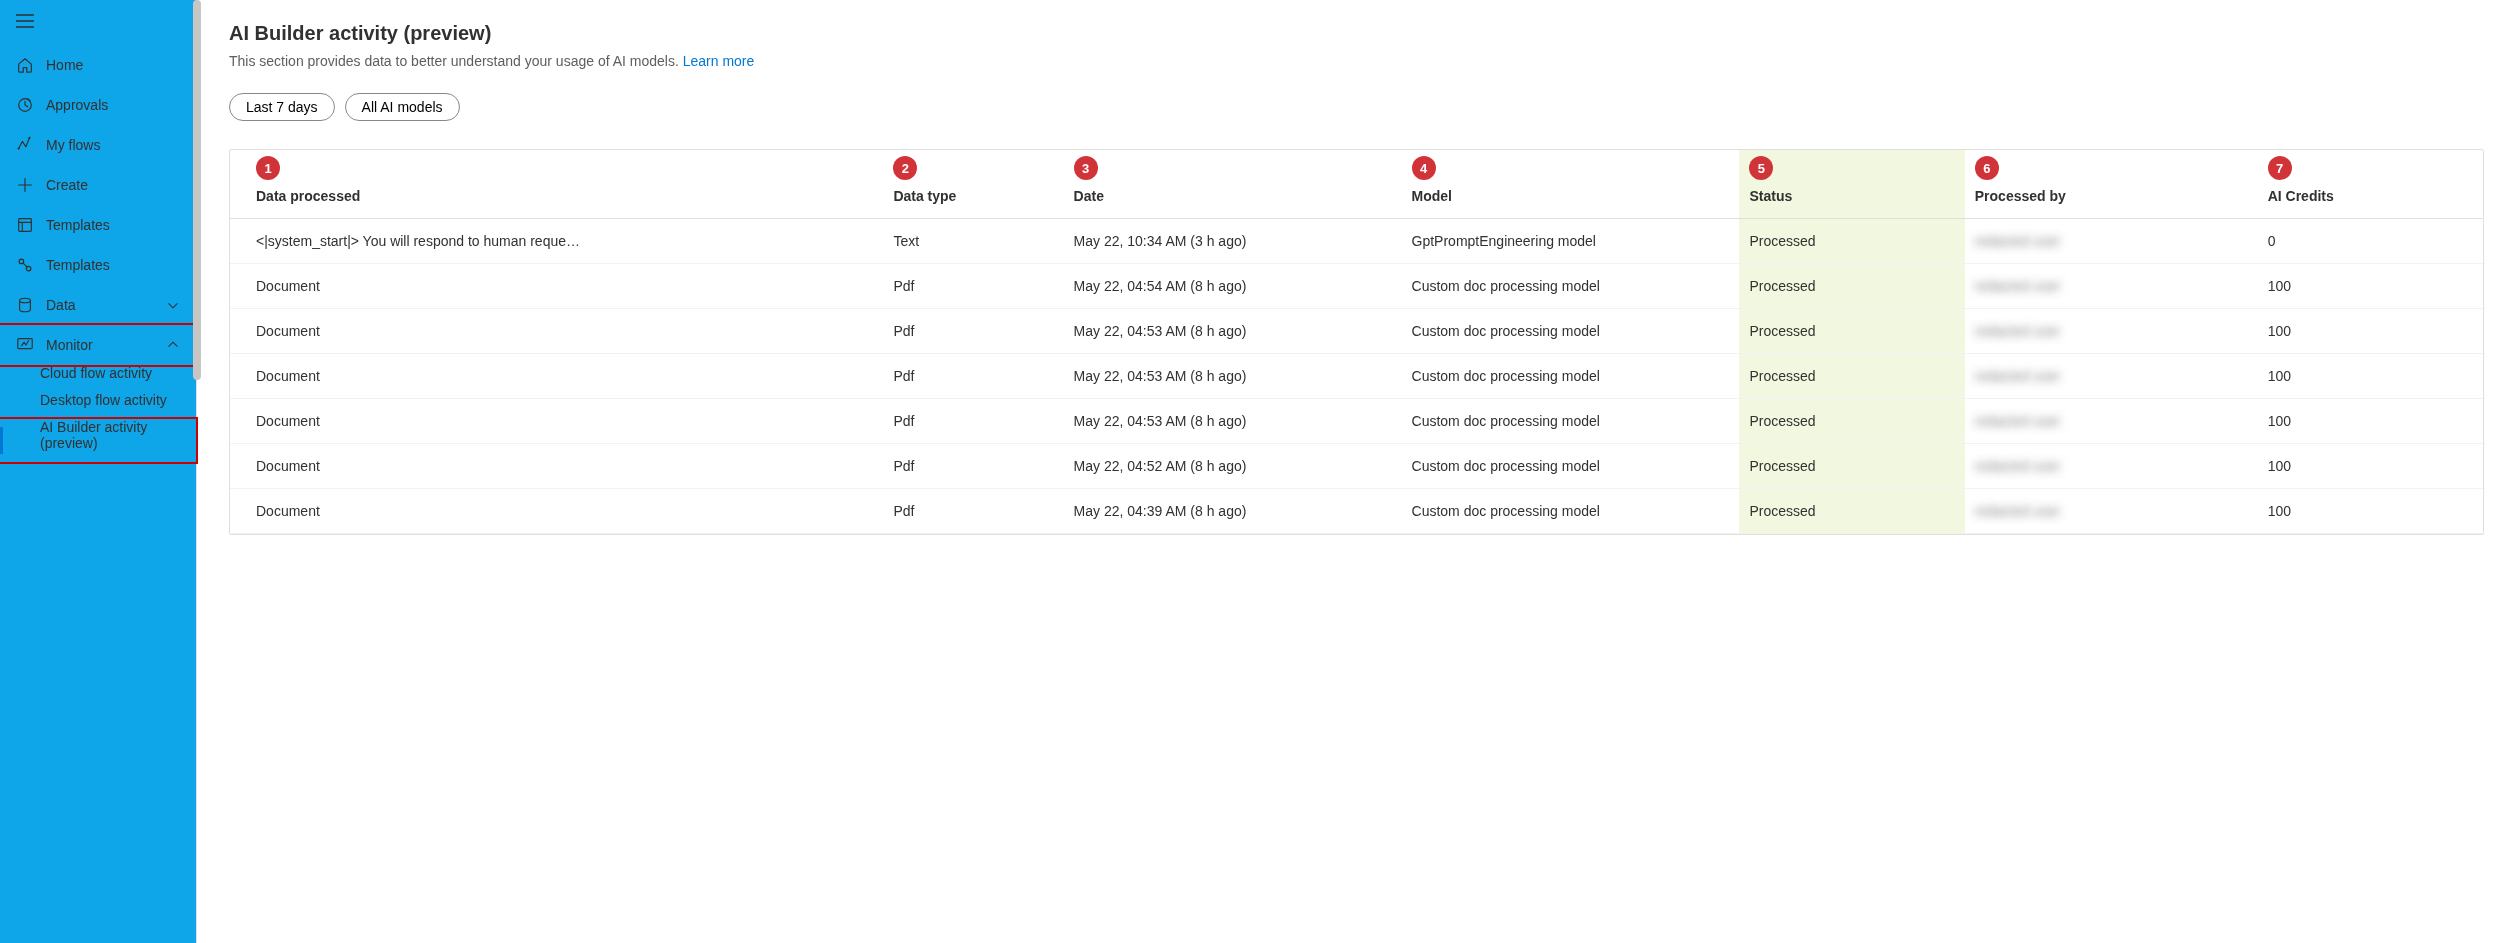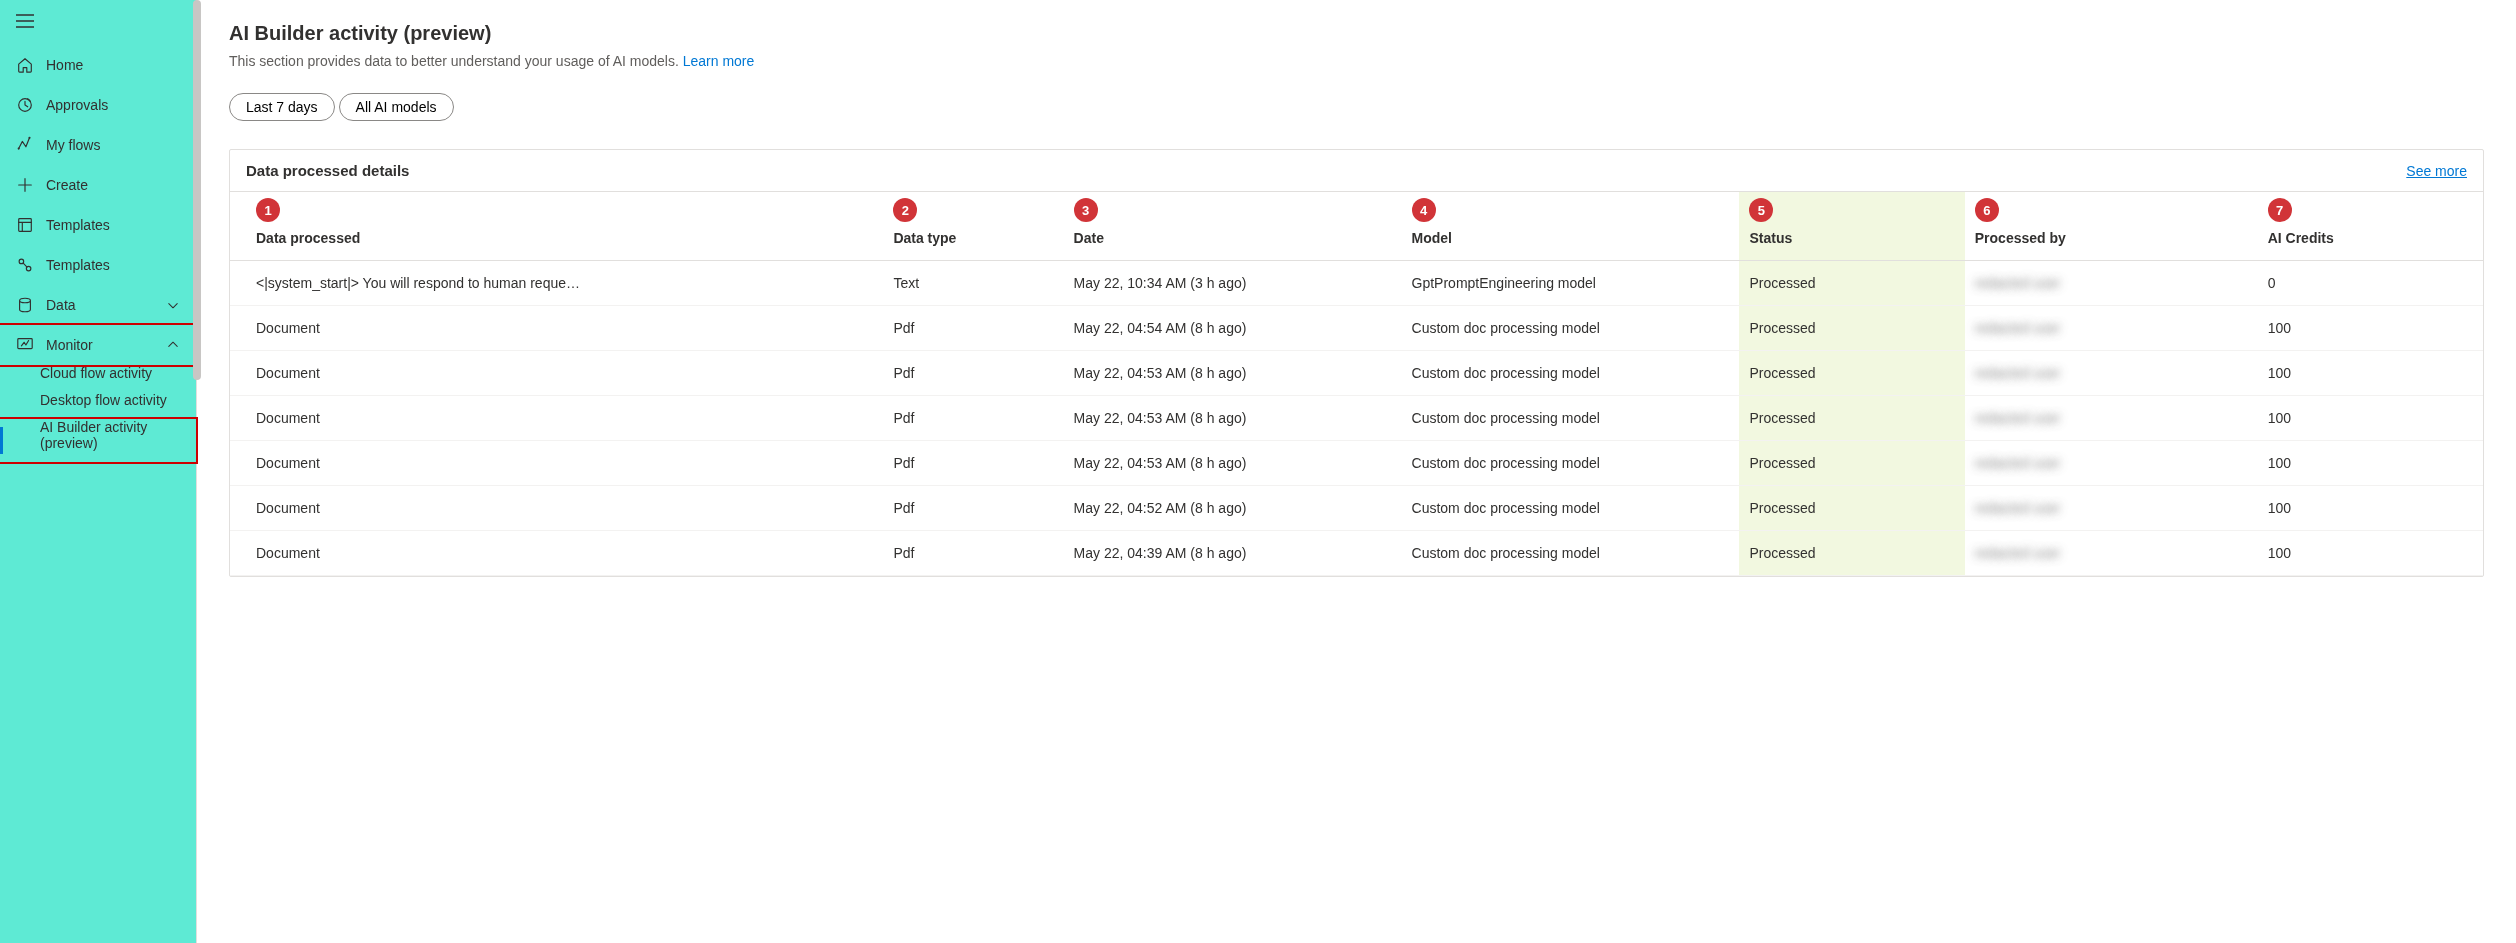--- a/index.html
+++ b/index.html
@@ -8,21 +8,21 @@
     font-size: 14px;
     color: #323130;
     background: #fff;
     overflow: hidden;
   }
   .app { display: flex; height: 100vh; }
 
   
   .sidebar {
     width: 197px;
-    background: #5eead4;
+    background: #0ea5e9;
     border-right: 1px solid #e1dfdd;
     display: flex;
     flex-direction: column;
     position: relative;
   }
   .sidebar-scroll {
     position: absolute;
     right: -6px;
     top: 0;
     width: 10px;
@@ -85,21 +85,21 @@
     font-size: 20px;
     font-weight: 600;
     margin-bottom: 8px;
   }
   .page-subtitle {
     font-size: 14px;
     color: #605e5c;
     margin-bottom: 24px;
   }
   .page-subtitle a { color: #0078d4; cursor:pointer;}
-  .filter-row { display: flex; gap: 4px; margin-bottom: 28px; }
+  .filter-row { display: flex; gap: 10px; margin-bottom: 28px; }
   .pill {
     border: 1px solid #8a8886;
     border-radius: 16px;
     padding: 5px 16px;
     font-size: 14px;
     background: #fff;
     cursor: pointer;
   }
 
   
@@ -263,24 +263,20 @@
     <p class="page-subtitle">
       <span>This section provides data to better understand your usage of AI models. </span><a>Learn more</a>
     </p>
 
     <div class="filter-row">
       <button class="pill">Last 7 days</button>
       <button class="pill">All AI models</button>
     </div>
 
     <div class="card">
-      <div class="card-header">
-        <div class="card-title">Data processed details</div>
-        <a class="see-more">See more</a>
-      </div>
       <table>
         <colgroup>
             <col class="c1">
             <col class="c2">
             <col class="c3">
             <col class="c4">
             <col class="c5">
             <col class="c6">
             <col class="c7">
           </colgroup>

